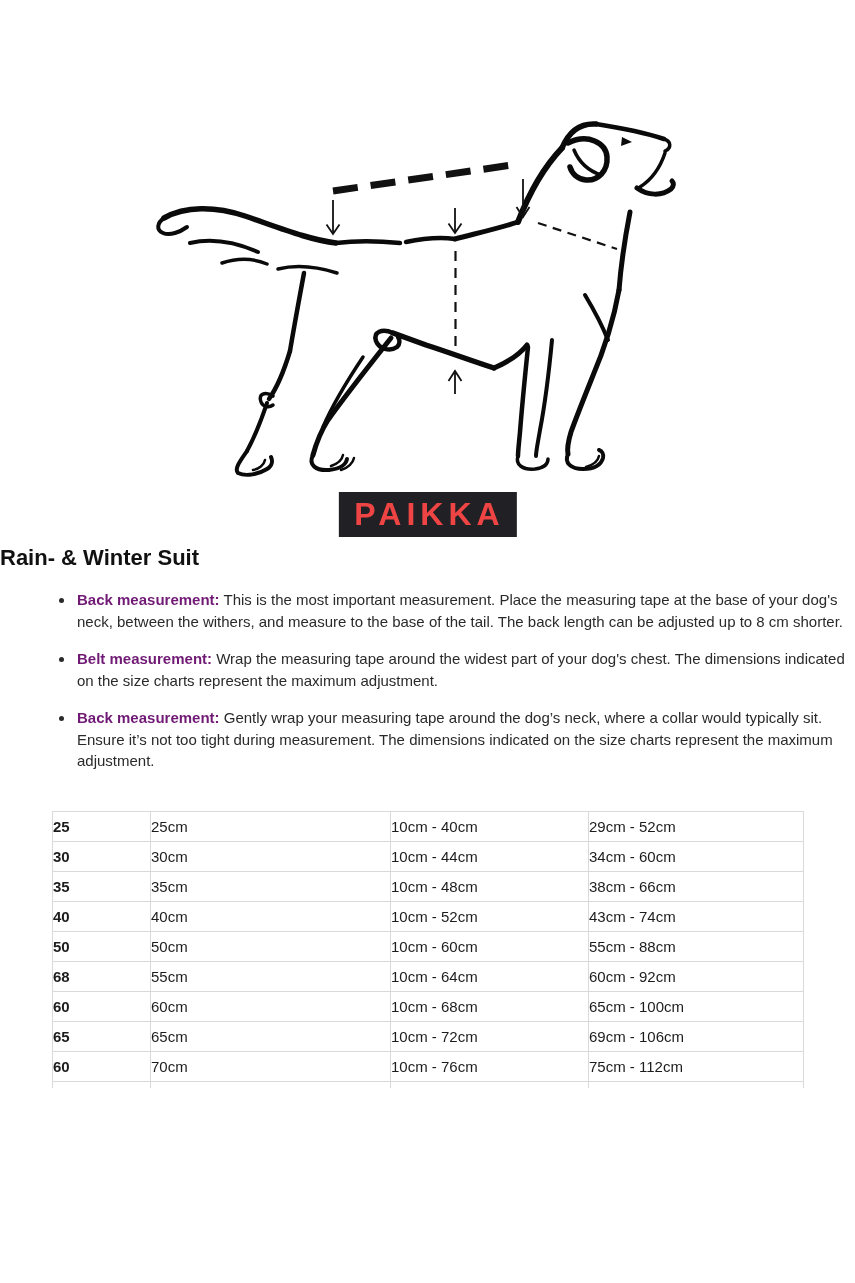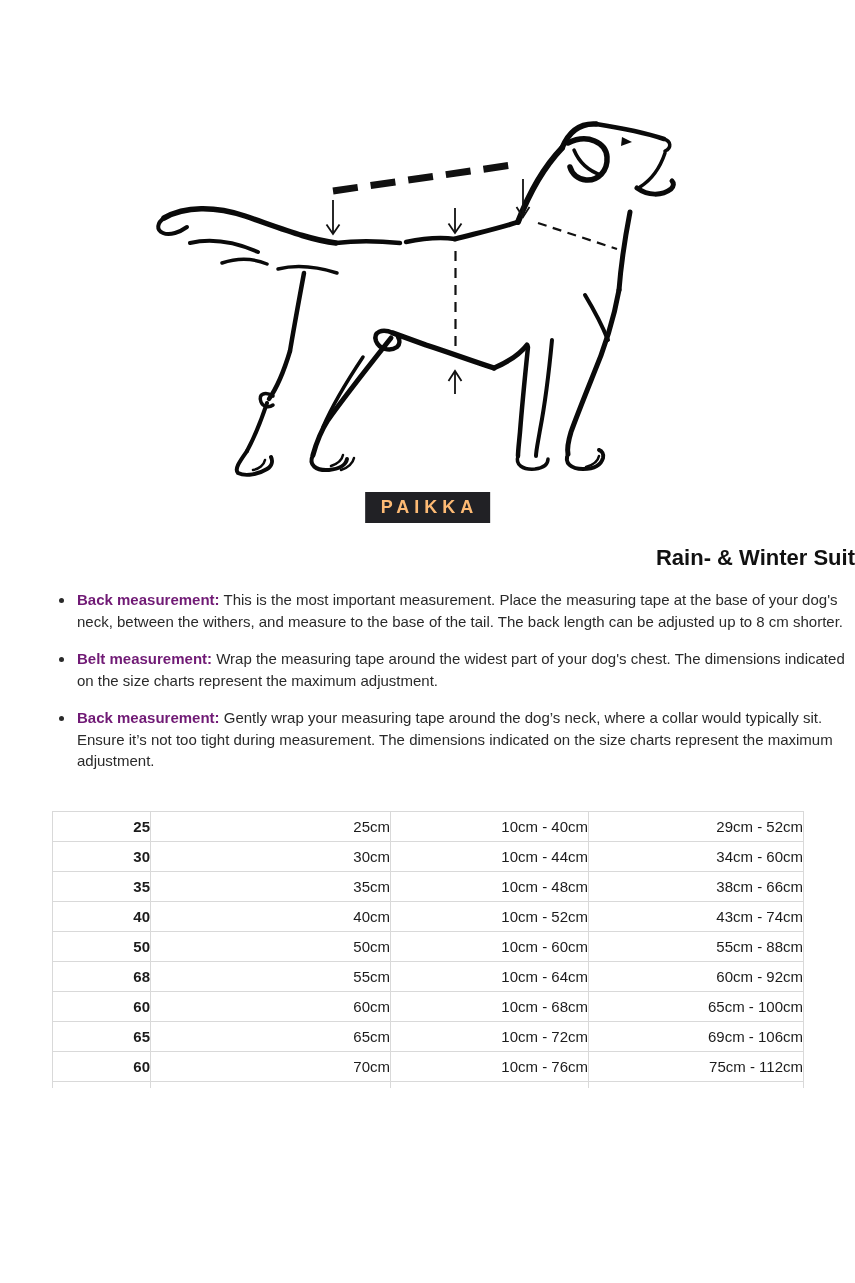--- a/index.html
+++ b/index.html
@@ -8,46 +8,46 @@
     font-family:"Liberation Sans","DejaVu Sans",sans-serif;color:#1f1f1f;
   }
   
   #diagram{position:absolute;left:0;top:0;width:855px;height:520px;}
   #diagram svg{display:block;width:855px;height:520px;}
   .ink{stroke:#0a0a0a;fill:none;stroke-linecap:round;stroke-linejoin:round;}
   .annot{stroke:#111;fill:none;stroke-linecap:butt;}
   
   .logo{
     position:absolute;top:492px;left:50%;transform:translateX(-50%);
-    background:#212125;color:#fdba74;
-    font-size:18px;font-weight:700;letter-spacing:5px;
+    background:#212125;color:#ef4444;
+    font-size:32px;font-weight:700;letter-spacing:5px;
     padding:6px 12px 7px 16px;line-height:1;text-align:right;
   }
   
   .page-title{
     position:absolute;top:545px;left:0;width:100%;
-    text-align:right;font-size:22px;font-weight:700;color:#111;
+    text-align:left;font-size:22px;font-weight:700;color:#111;
   }
   
   .bullets{
     position:absolute;top:589px;left:45px;width:772px;
     margin:0;padding:0 0 0 30px;list-style:disc;
     font-size:15px;line-height:21.5px;color:#2a2a2a;
   }
   .bullets li{margin-bottom:16px;padding-left:2px;}
   .bullets b{color:#701a75;}
   
   .size-table{
     position:absolute;top:811px;left:52px;width:751px;
     border-collapse:collapse;table-layout:fixed;
     font-size:15px;color:#1c1c1c;
   }
   .size-table td{
     border:1px solid #d9d9d9;height:29px;padding:0;
-    text-align:right;vertical-align:middle;background:#fff;
+    text-align:left;vertical-align:middle;background:#fff;
   }
   .size-table td:first-child{font-weight:700;}
   
   .size-table tr.stub td{border-bottom:none;height:6px;}
 </style>
 </head>
 <body>
 
 <div id="page">
 

